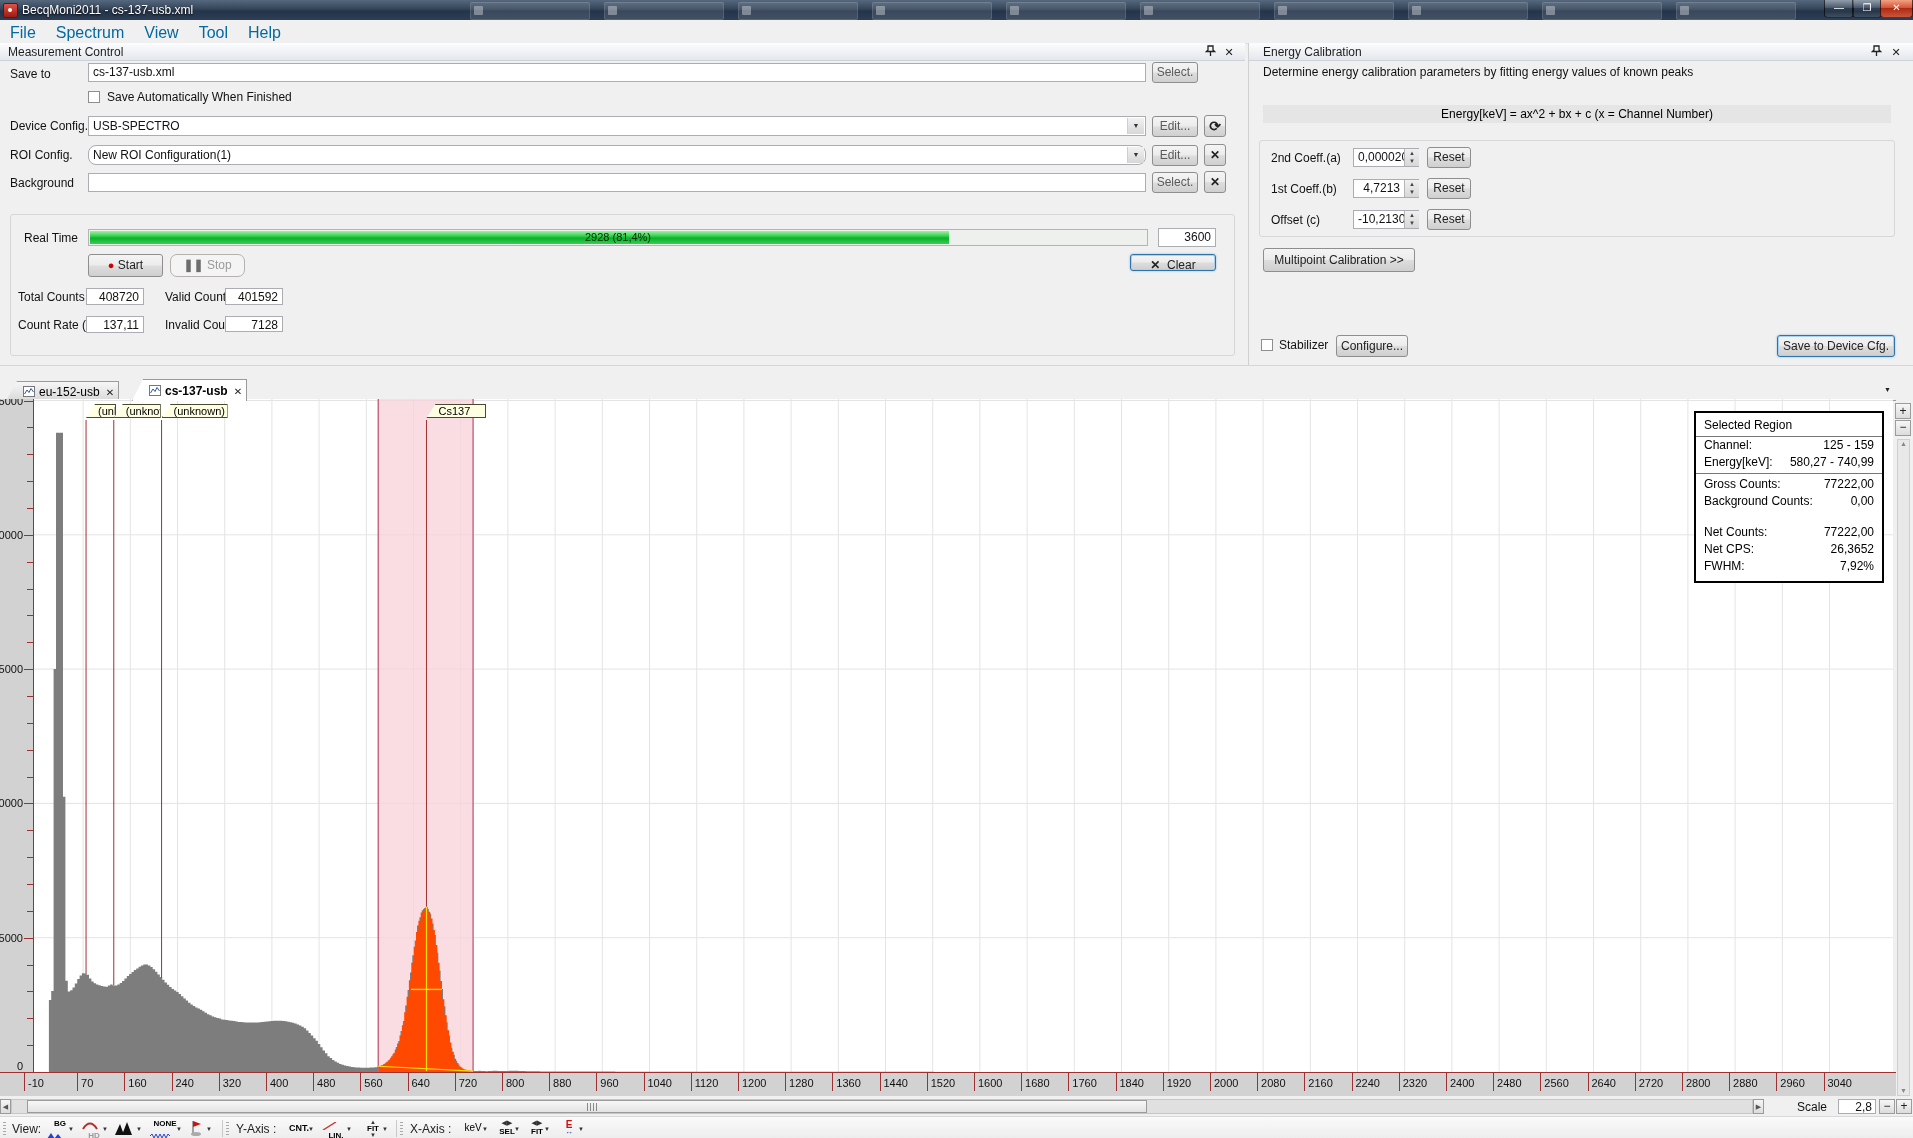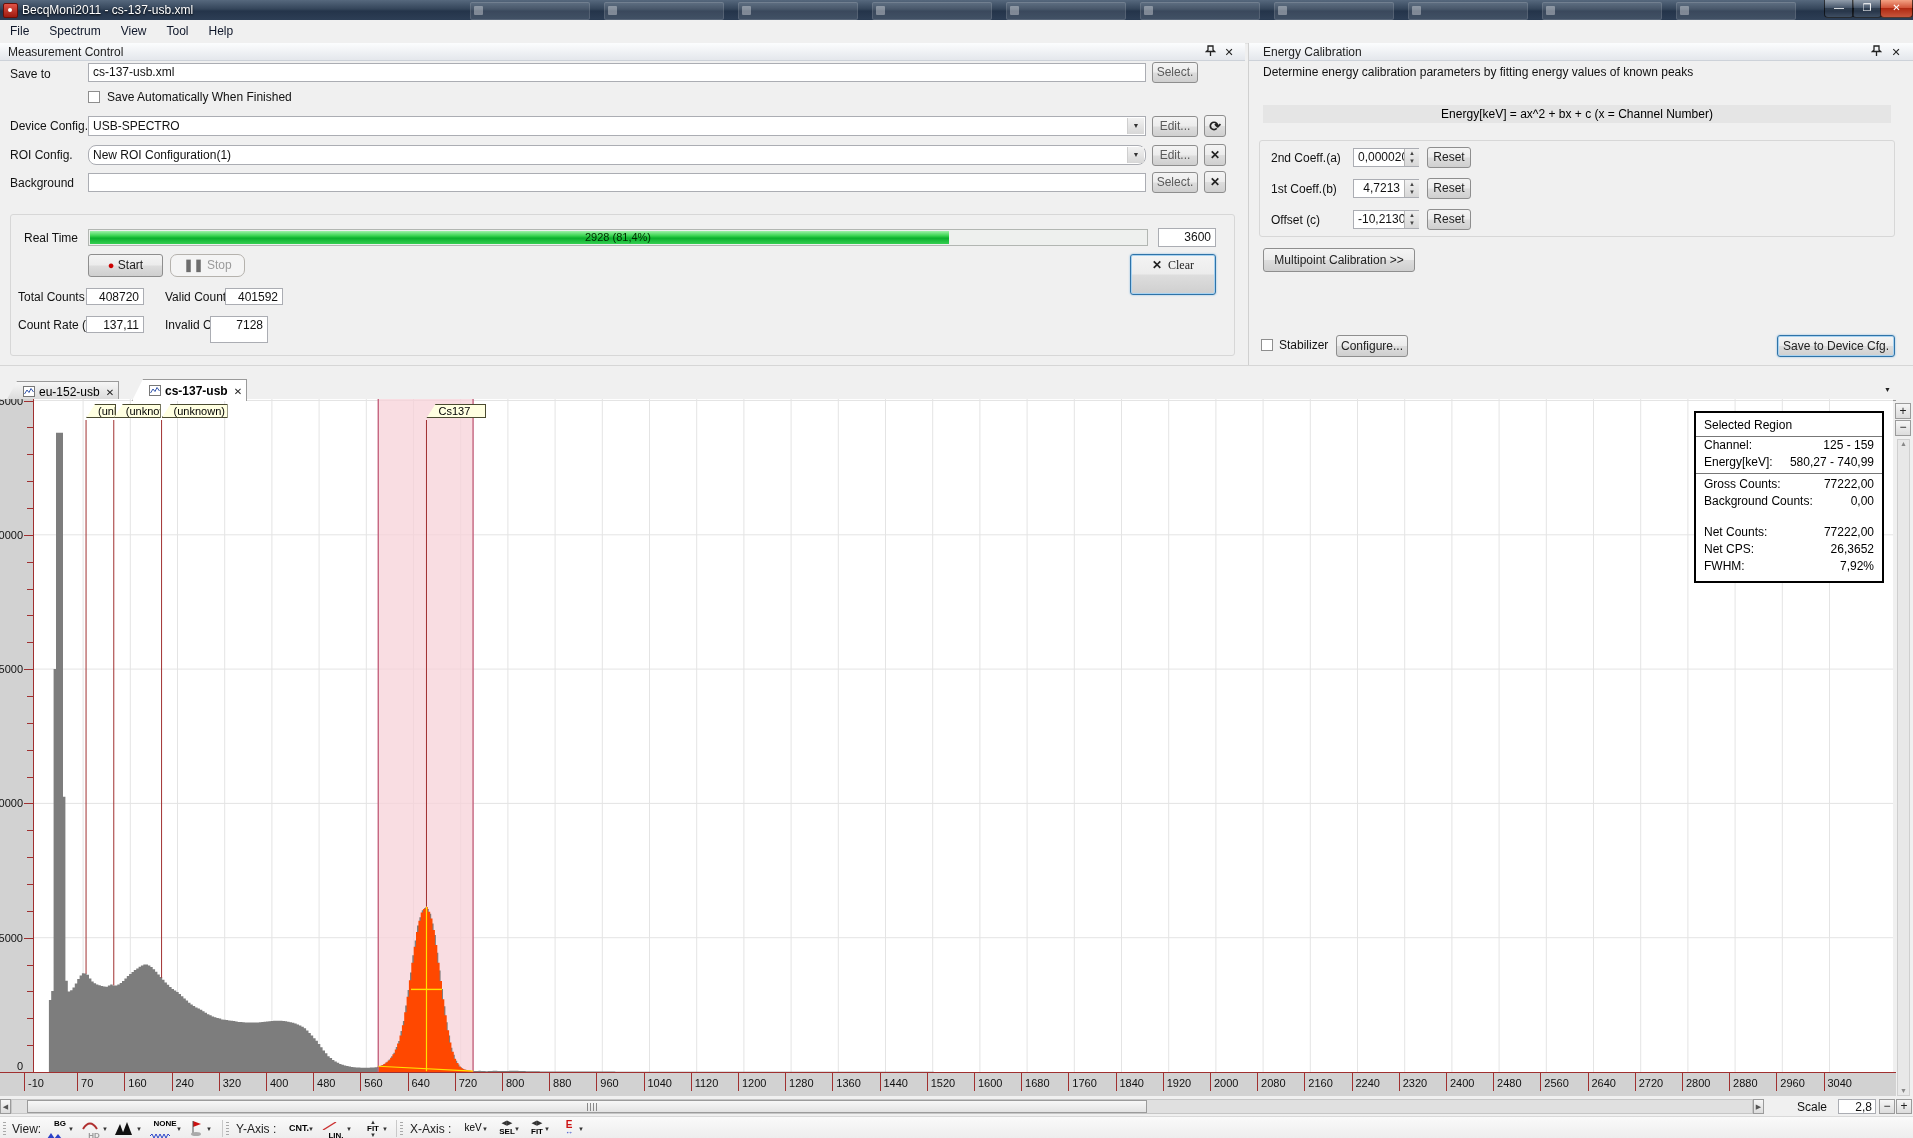--- a/index.html
+++ b/index.html
@@ -13,21 +13,21 @@
   .tb-blob .sq{position:absolute;left:3px;top:3px;width:9px;height:9px;background:rgba(255,255,255,0.35);border-radius:1px;}
   #app-icon{left:3px;top:3px;width:13px;height:13px;background:linear-gradient(#e05347,#a01b10);border-radius:2px;border:1px solid #6b0f07;}
   #app-icon:after{content:"";position:absolute;left:4px;top:4px;width:4px;height:4px;background:#fff;border-radius:50%;}
   #window-title{left:22px;top:3px;color:#fff;font-size:12px;text-shadow:0 1px 2px #000;}
   .win-ctl{top:0;height:17px;border:1px solid rgba(0,0,0,0.65);border-top:none;border-radius:0 0 4px 4px;
     background:linear-gradient(rgba(255,255,255,0.35),rgba(255,255,255,0.08) 45%,rgba(0,0,0,0.12) 50%,rgba(255,255,255,0.10));
     color:#fff;text-align:center;font-size:10px;line-height:15px;}
   .win-ctl.close{background:linear-gradient(#f3a183,#d2553a 45%,#b02a12 50%,#c7563c);}
   
   #menubar{left:0;top:20px;width:1913px;height:23px;background:#f0f0f0;border-bottom:1px solid #e2e2e2;}
-  .menu-item{display:inline-block;padding:4px 10px 0 10px;height:19px;font-size:12px;color:#0f172a;}
+  .menu-item{display:inline-block;padding:4px 10px 0 10px;height:19px;font-size:16px;color:#0369a1;}
   
   .panel-header{height:18px;background:linear-gradient(#fcfdfe,#e4e7ec);border-bottom:1px solid #cdd2d9;
     font-size:12px;color:#1e1e1e;padding:2px 0 0 8px;box-sizing:border-box;}
   .hdr-glyph{position:absolute;top:2px;width:14px;height:14px;color:#222;font-size:11px;text-align:center;line-height:14px;}
   .lbl{font-size:12px;color:#111;white-space:nowrap;}
   .tb{background:#fff;border:1px solid #abadb3;font-family:"Liberation Sans",sans-serif;font-size:12px;
       padding:1px 4px;box-sizing:border-box;color:#111;}
   .tb.num{text-align:right;}
   .combo{background:#fff;border:1px solid #abadb3;box-sizing:border-box;font-size:12px;color:#111;}
   .combo .cval{position:absolute;left:4px;top:2px;white-space:nowrap;}
@@ -179,34 +179,34 @@
   <div class="abs tb num" style="left:1158px;top:185px;width:58px;height:19px;">3600</div>
 
   <div class="abs btn" style="left:88px;top:211px;width:75px;height:23px;line-height:21px;">
     <span style="color:#cc0000;font-size:11px;">●</span>
     <span>Start</span>
   </div>
   <div class="abs btn disabled" style="left:170px;top:211px;width:75px;height:23px;line-height:21px;">
     <span style="font-weight:bold;color:#6d6d6d;">❚❚</span>
     <span>Stop</span>
   </div>
-  <div class="abs btn focused" style="left:1130px;top:211px;width:86px;height:41px;line-height:21px;font-family:Liberation Serif, serif;">
+  <div class="abs btn focused" style="left:1130px;top:211px;width:86px;height:17px;line-height:21px;">
     <span style="font-weight:bold;">✕</span>&nbsp;
     <span>Clear</span>
   </div>
 
   <div id="counters">
         <div class="abs lbl" style="left: 18px; top: 247px;">Total Counts</div>
         <div class="abs tb num" style="left: 86px; top: 245px; width: 58px; height: 17px;">408720</div>
         <div class="abs lbl" style="left: 165px; top: 247px;">Valid Counts</div>
         <div class="abs tb num" style="left: 225px; top: 245px; width: 58px; height: 17px;">401592</div>
         <div class="abs lbl" style="left: 18px; top: 275px;">Count Rate (cps)</div>
         <div class="abs tb num" style="left: 86px; top: 273px; width: 58px; height: 17px;">137,11</div>
         <div class="abs lbl" style="left: 165px; top: 275px;">Invalid Counts</div>
-        <div class="abs tb num" style="left: 210px; top: 273px; width: 58px; height: 27px;">7128</div>
+        <div class="abs tb num" style="left: 225px; top: 273px; width: 58px; height: 16px;">7128</div>
       </div>
 </div>
 
 <div class="abs" style="left:1248px;top:43px;width:665px;height:322px;background:#f0f0f0;border-left:1px solid #d0d0d0;">
   <div class="panel-header">
     <span style="padding-left:6px;">Energy Calibration</span>
     <span class="abs hdr-glyph" style="left:620px;">
       <svg width="11" height="12" viewBox="0 0 11 12">
             <path d="M3 1h5v4l1.5 1.5h-8L3 5z M5.5 7v4" stroke="#222" fill="none" stroke-width="1.3"></path>
           </svg>

